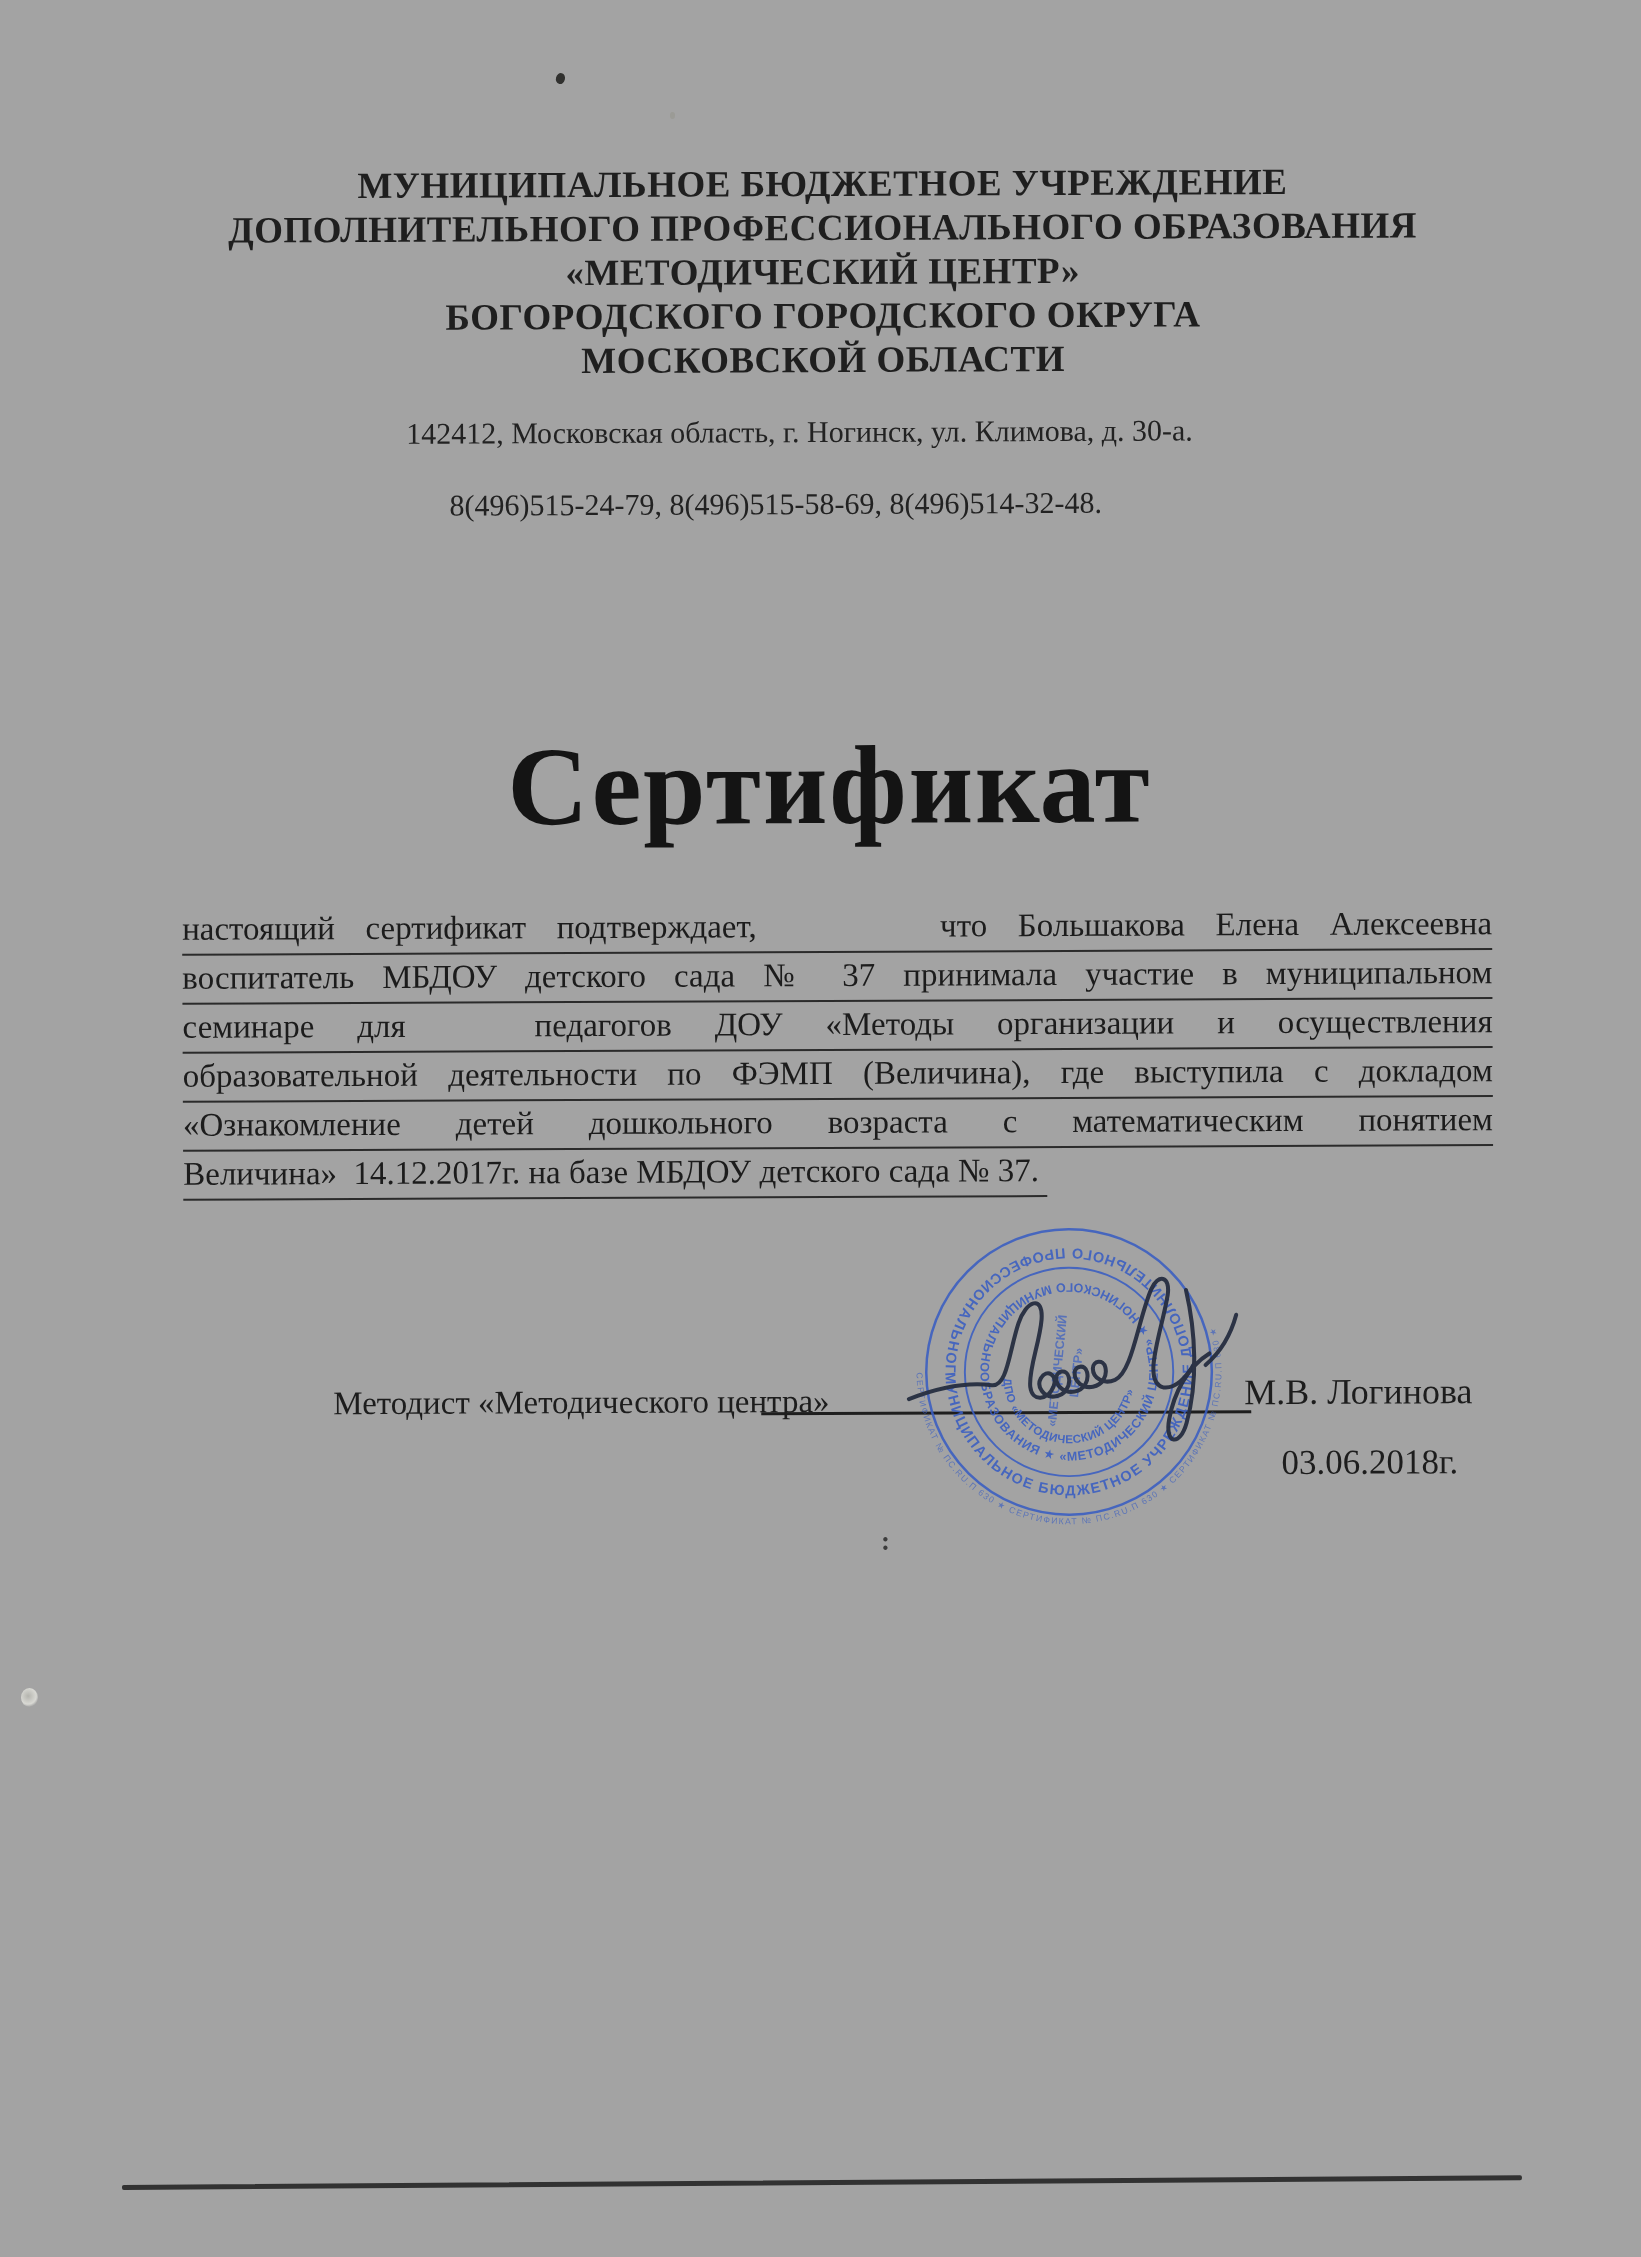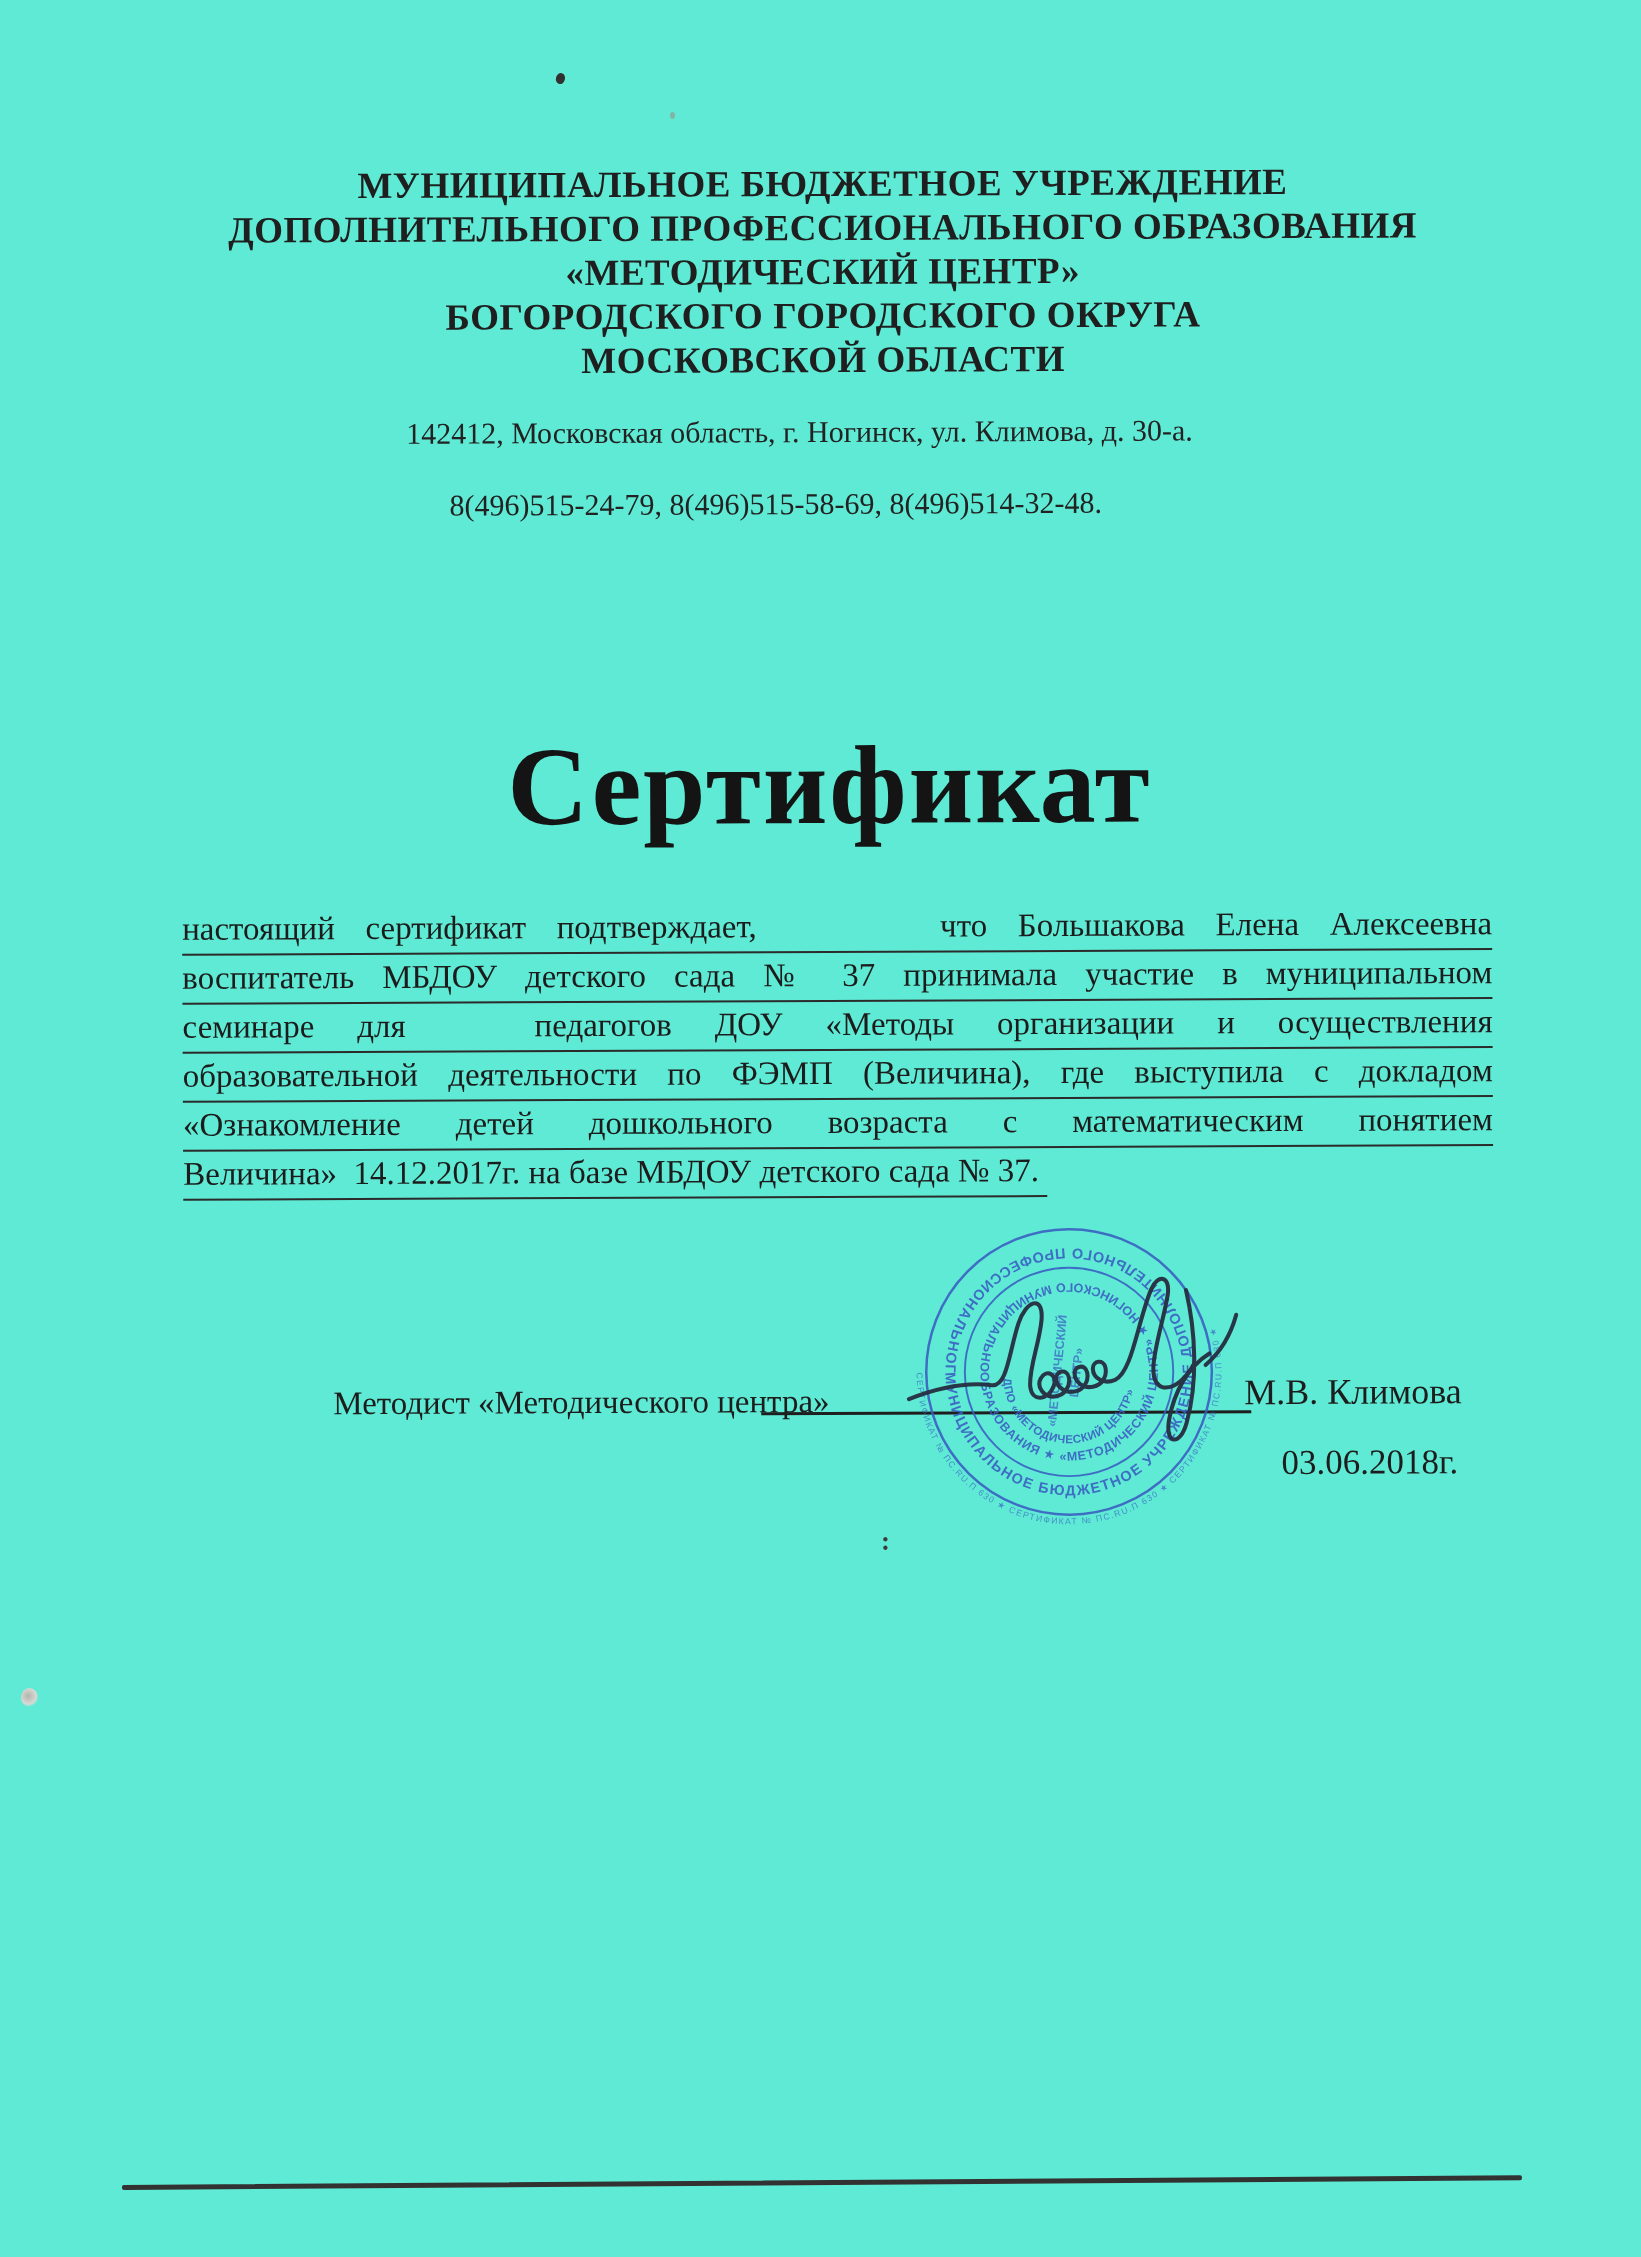--- a/index.html
+++ b/index.html
@@ -1,17 +1,17 @@
 <!DOCTYPE html>
 <html><head>
 <meta charset="utf-8">
 <style>
   html,body{margin:0;padding:0;background:#e9e9e6;}
   #page{
-    position:relative;width:1641px;height:2257px;background:#5eead4;
+    position:relative;width:1641px;height:2257px;background:#a3a3a3;
     font-family:"Liberation Serif","DejaVu Serif",serif;color:#1b1b1b;
     overflow:hidden;margin:0 auto;
   }
   .tilt{position:absolute;inset:0;transform:rotate(-0.25deg);transform-origin:50% 40%;}
 
   .header-block{
     position:absolute;top:162px;left:106px;width:1439px;text-align:center;
     font-weight:bold;font-size:37px;line-height:44px;letter-spacing:0.5px;color:#1f1f1f;
   }
   .header-line{display:block;}
@@ -73,21 +73,21 @@
       <div class="cert-line">настоящий сертификат подтверждает,&nbsp;&nbsp;&nbsp;&nbsp;&nbsp; что Большакова Елена Алексеевна</div>
       <div class="cert-line">воспитатель МБДОУ детского сада № 37 принимала участие в муниципальном</div>
       <div class="cert-line">семинаре для&nbsp;&nbsp; педагогов ДОУ «Методы организации и осуществления</div>
       <div class="cert-line">образовательной деятельности по ФЭМП (Величина), где выступила с докладом</div>
       <div class="cert-line">«Ознакомление детей дошкольного возраста с математическим понятием</div>
       <div><span class="cert-line-last">Величина»&nbsp; 14.12.2017г. на базе МБДОУ детского сада № 37.</span></div>
     </div>
 
     <div class="sig-label">Методист «Методического центра»</div>
     <div class="sig-rule"></div>
-    <div class="sig-name">М.В. Климова</div>
+    <div class="sig-name">М.В. Логинова</div>
     <div class="sig-date">03.06.2018г.</div>
 
     <svg class="stamp-svg" viewBox="-170 -170 340 340" aria-hidden="true">
       <defs>
         <path id="rp-micro" d="M -158 0 A 158 158 0 0 0 158 0 A 158 158 0 0 0 -158 0"></path>
         <path id="rp-main" d="M -128 0 A 128 128 0 0 0 128 0 A 128 128 0 0 0 -128 0"></path>
         <path id="rp-inner" d="M -92 0 A 92 92 0 0 0 92 0 A 92 92 0 0 0 -92 0"></path>
         <path id="rp-center" d="M -68 6 A 68 68 0 0 0 68 6"></path>
       </defs>
       <circle cx="0" cy="0" r="148" fill="none" stroke="#3a5ec2" stroke-width="2.6"></circle>

